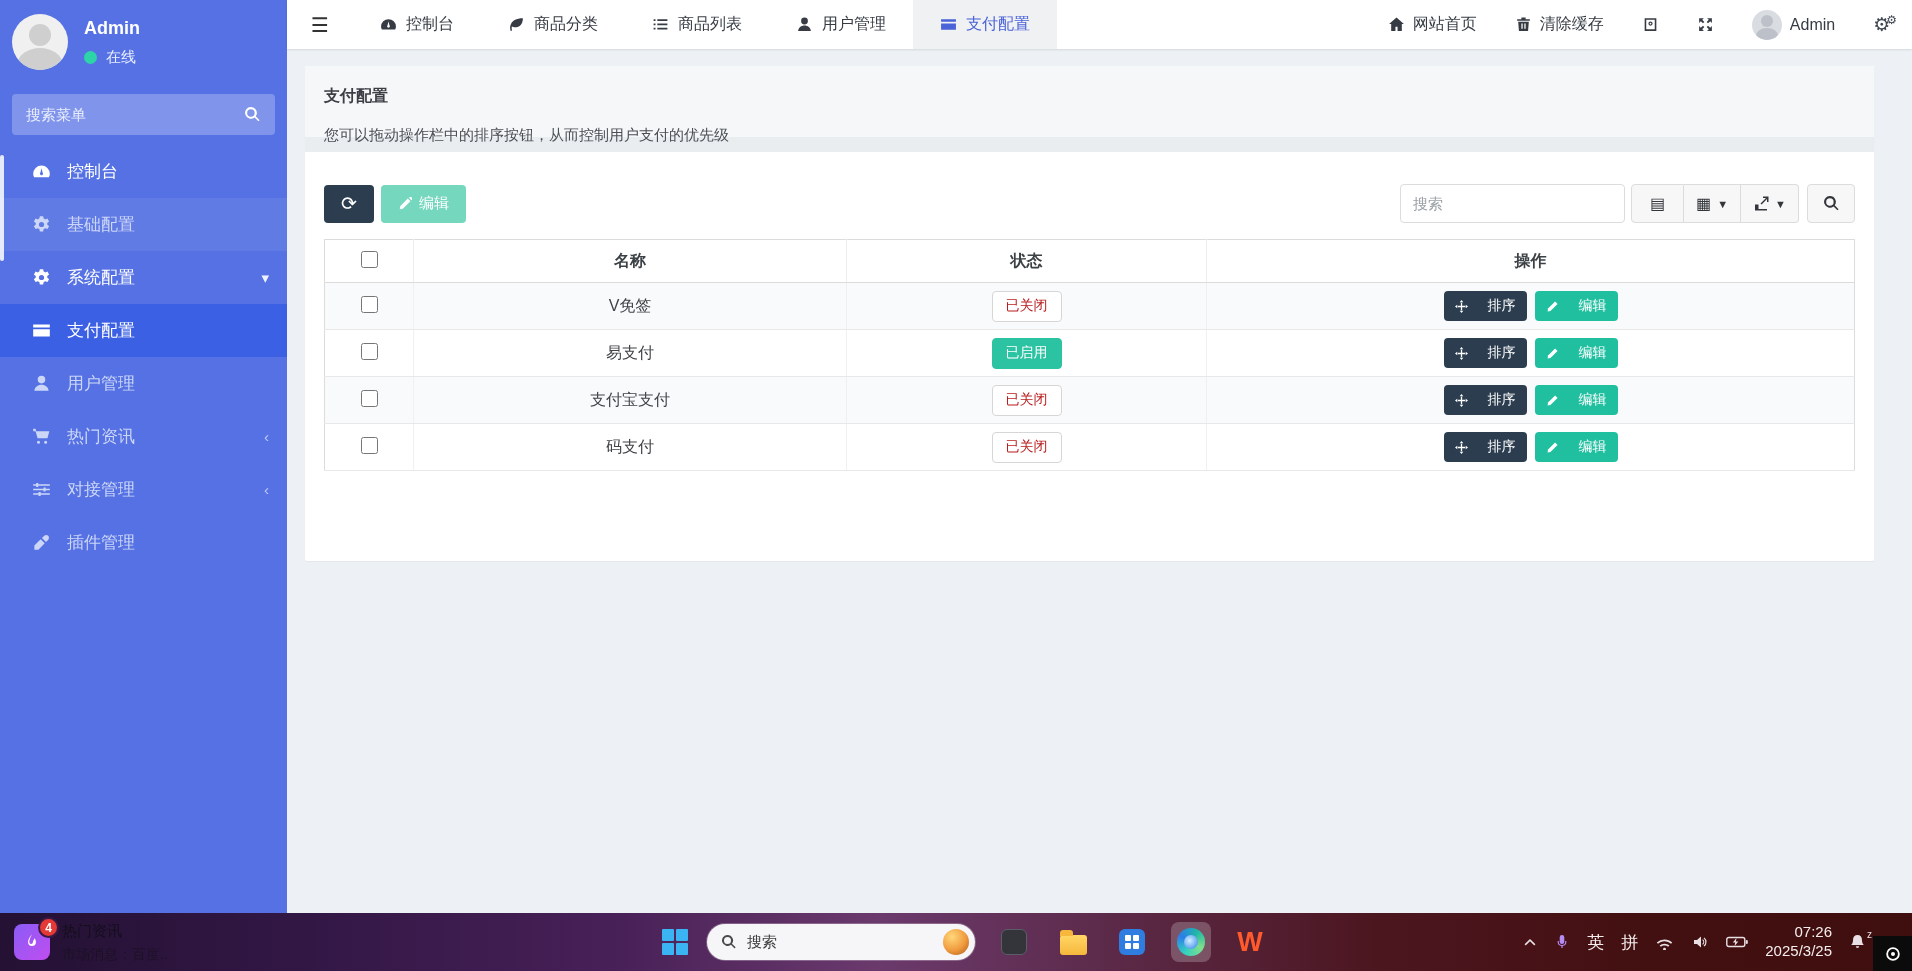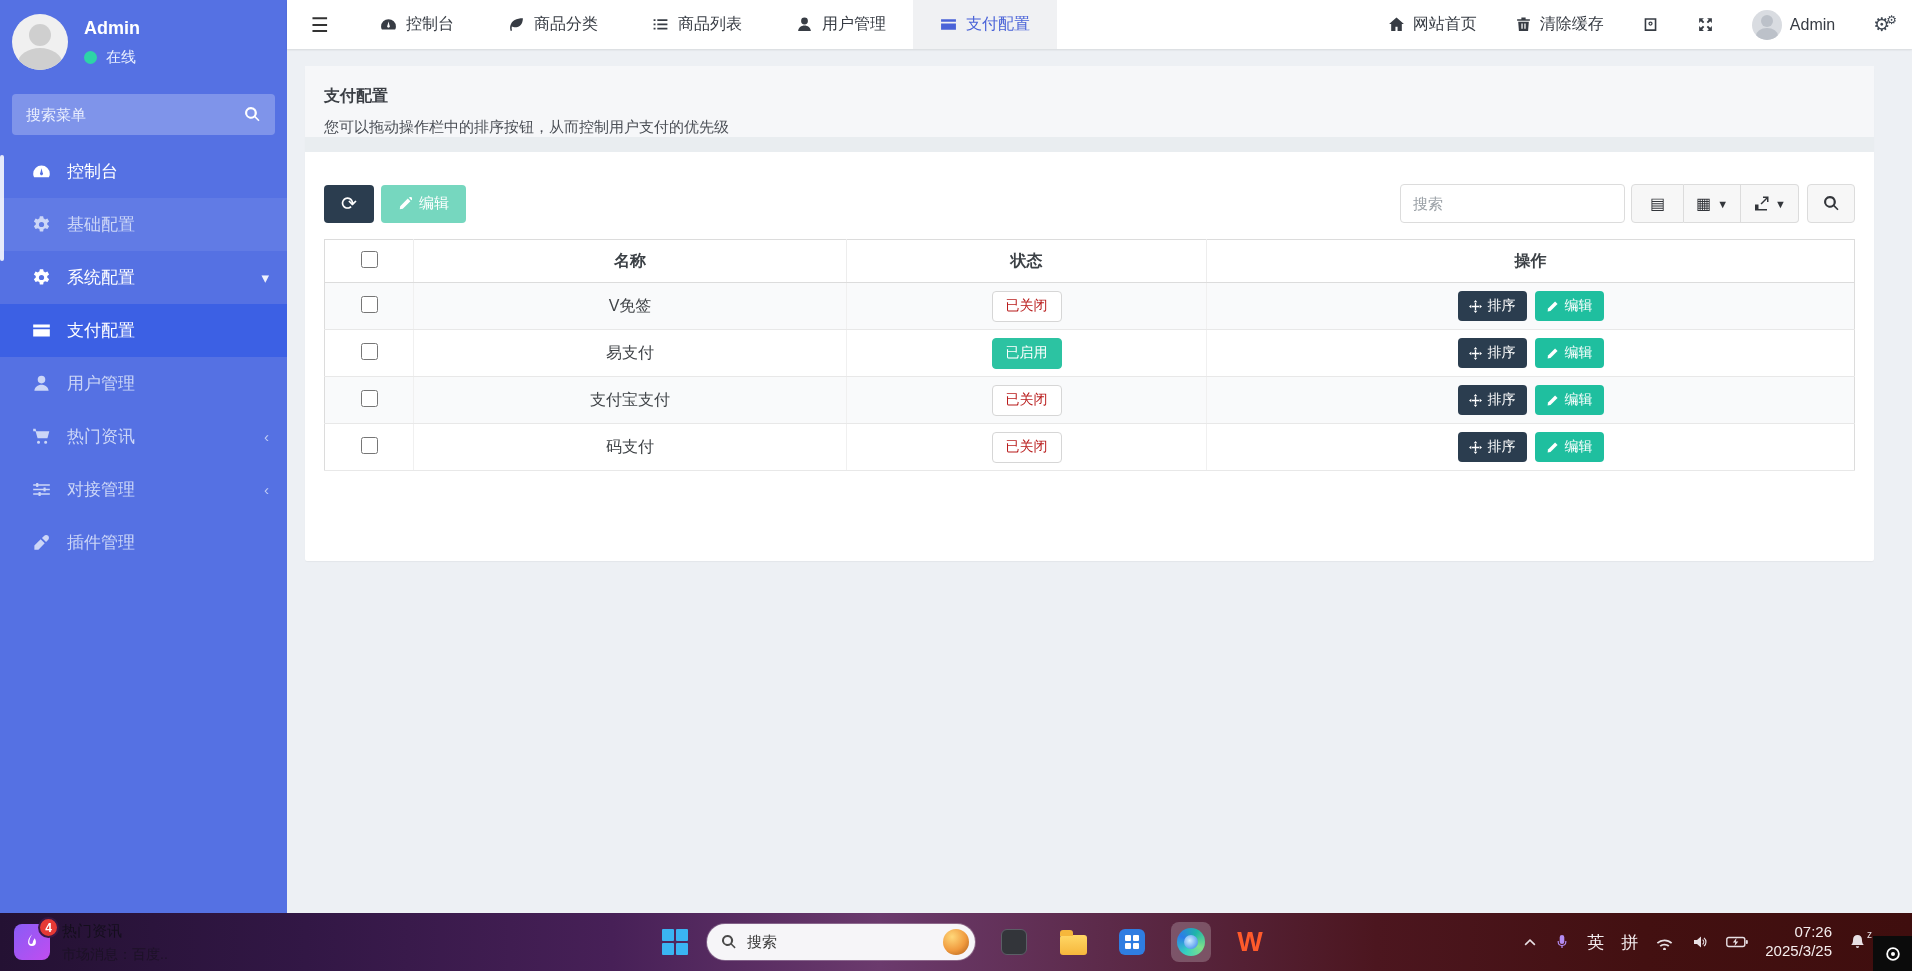--- a/index.html
+++ b/index.html
@@ -44,21 +44,21 @@
   .nav-avatar:before { content:""; position:absolute; left:9px; top:5px; width:12px; height:12px; border-radius:50%; background:#bcc1c9; }
   .nav-avatar:after { content:""; position:absolute; left:4px; top:18px; width:22px; height:16px; border-radius:50%; background:#bcc1c9; }
   .gears { font-size:19px; color:#3f4752; letter-spacing:-4px; }
   .gears .g2 { font-size:12px; vertical-align:super; }
 
   
   .content { position:absolute; left:287px; right:0; top:49px; bottom:58px; }
   .panel { position:absolute; left:18px; top:17px; width:1569px; height:495px; background:#fff; border-radius:2px; box-shadow:0 1px 1px rgba(0,0,0,0.04); }
   .panel-heading { background:#f6f7f9; padding:20px 19px 0 19px; height:71px; }
   .panel-title { font-size:16px; font-weight:bold; color:#3b3f45; }
-  .panel-subtitle { margin-top:11px; font-size:15px; color:#4a4e55; }
+  .panel-subtitle { margin-top:19px; font-size:15px; color:#4a4e55; }
   .panel-strip { height:15px; background:#e9edf0; }
   .panel-body { padding:32px 19px 0 19px; }
 
   .toolbar { display:flex; align-items:center; }
   .btn { border:none; border-radius:4px; cursor:pointer; font-family:inherit; display:inline-flex; align-items:center; justify-content:center; }
   .btn-refresh { width:50px; height:38px; background:#2b3d4f; color:#fff; font-size:19px; }
   .btn-edit-toolbar { height:38px; padding:0 17px; margin-left:7px; background:#76d7bf; color:#fff; font-size:15px; gap:7px; }
   .toolbar-right { margin-left:auto; display:flex; align-items:center; }
   .tb-search { width:225px; height:39px; border:1px solid #dcdcdc; border-radius:4px; padding:0 12px; font-size:15px; color:#333; outline:none; font-family:inherit; }
   .tb-search::placeholder { color:#9aa0a6; }
@@ -75,21 +75,21 @@
   table.grid { margin-top:16px; width:1531px; border-collapse:collapse; border:1px solid #dcdcdc; }
   table.grid th { height:43px; font-size:16px; font-weight:bold; color:#3c4146; text-align:center; border-bottom:1px solid #dcdcdc; border-right:1px solid #ededed; background:#fff; }
   table.grid td { height:47px; font-size:16px; color:#404448; text-align:center; border-bottom:1px solid #e8e8e8; border-right:1px solid #f0f0f0; }
   table.grid td:last-child, table.grid th:last-child { border-right:none; }
   table.grid tr.stripe td { background:#f9fafb; }
   .cb { width:17px; height:17px; cursor:pointer; }
   .badge { display:inline-flex; align-items:center; justify-content:center; height:31px; padding:0 13px; border-radius:4px; font-size:14px; cursor:pointer; font-family:inherit; }
   .badge.off { background:#fff; border:1px solid #d6d6d6; color:#b91c1c; }
   .badge.on { background:#2cc3a2; border:1px solid #2cc3a2; color:#fff; }
   .row-actions { display:inline-flex; gap:8px; }
-  .btn-sm { height:30px; padding:0 11px; border-radius:4px; font-size:14px; color:#fff; gap:6px; }
+  .btn-sm { height:30px; padding:0 11px; border-radius:4px; font-size:14px; color:#fff; gap:20px; }
   .btn-sort { background:#2b3d4f; }
   .btn-edit { background:#1fbf9f; }
   .btn-sm svg { width:13px; height:13px; fill:currentColor; }
   .summary { margin-top:17px; font-size:15.5px; color:#3c4146; }
 
   
   .taskbar { position:absolute; left:0; bottom:0; width:1912px; height:58px;
     background:linear-gradient(90deg,#241133 0%,#321745 16%,#472057 32%,#6b3a6d 46%,#5c2a49 58%,#4c161f 72%,#431011 86%,#3f0e0e 100%); }
   .widget { position:absolute; left:14px; top:6px; display:flex; align-items:flex-start; cursor:pointer; }
   .widget-icon { width:36px; height:36px; margin-top:5px; border-radius:8px; background:linear-gradient(135deg,#8a5cf6,#c04df0); position:relative; display:flex; align-items:center; justify-content:center; }

